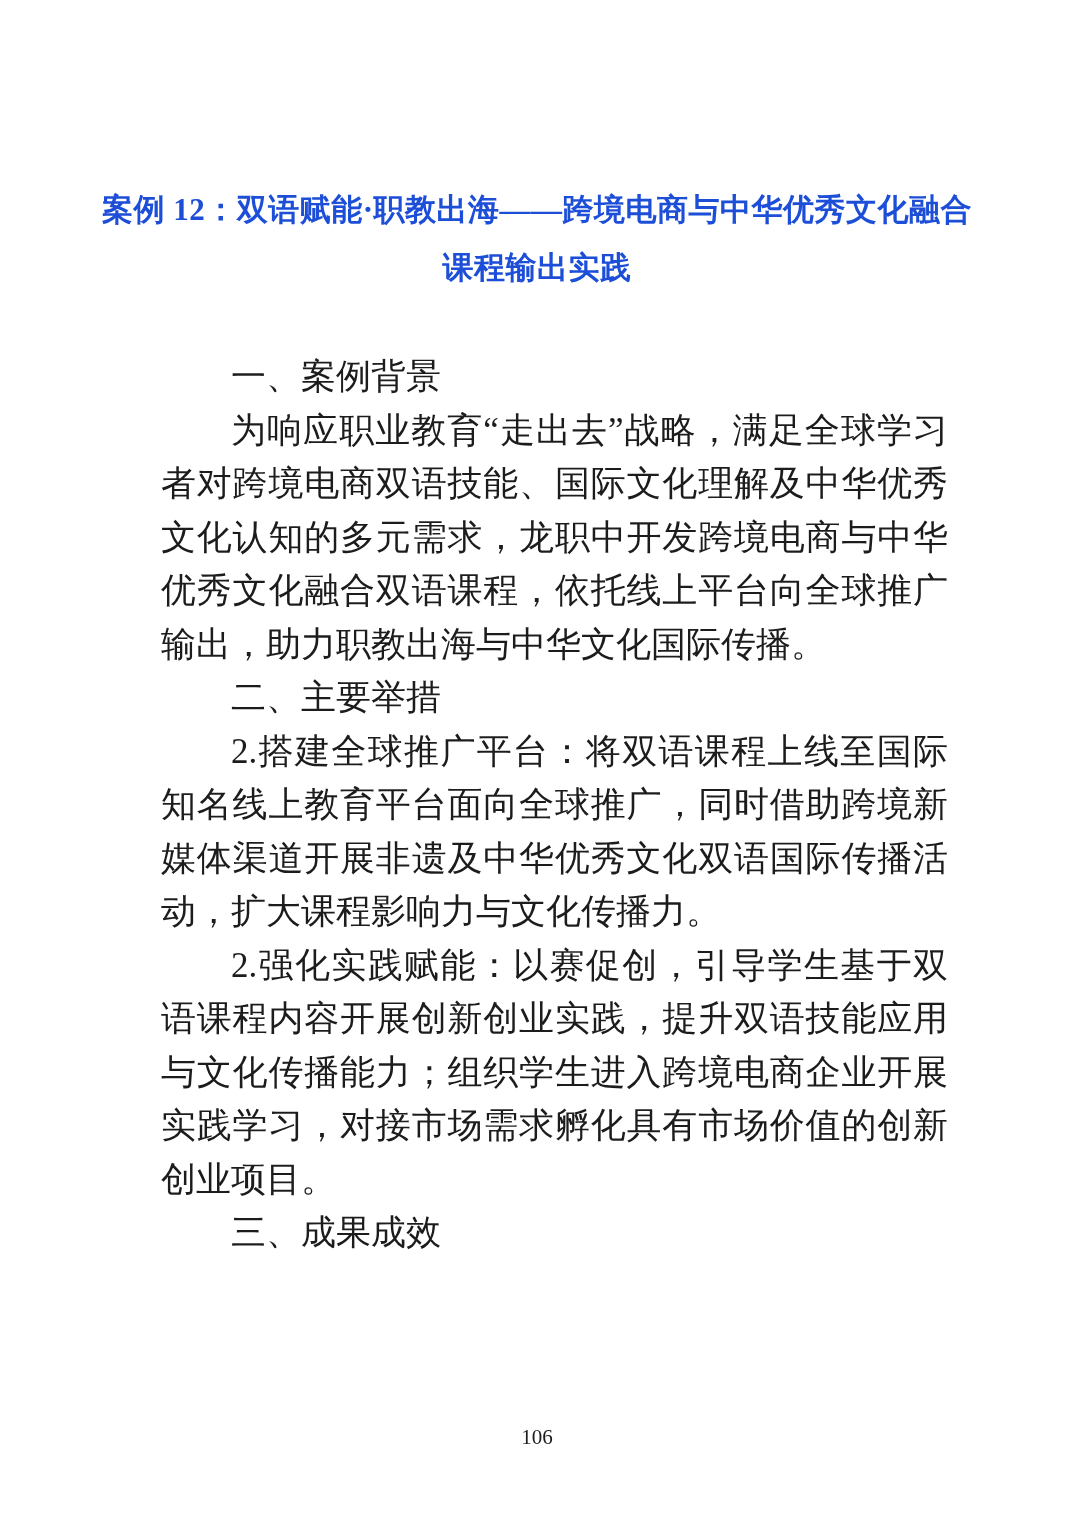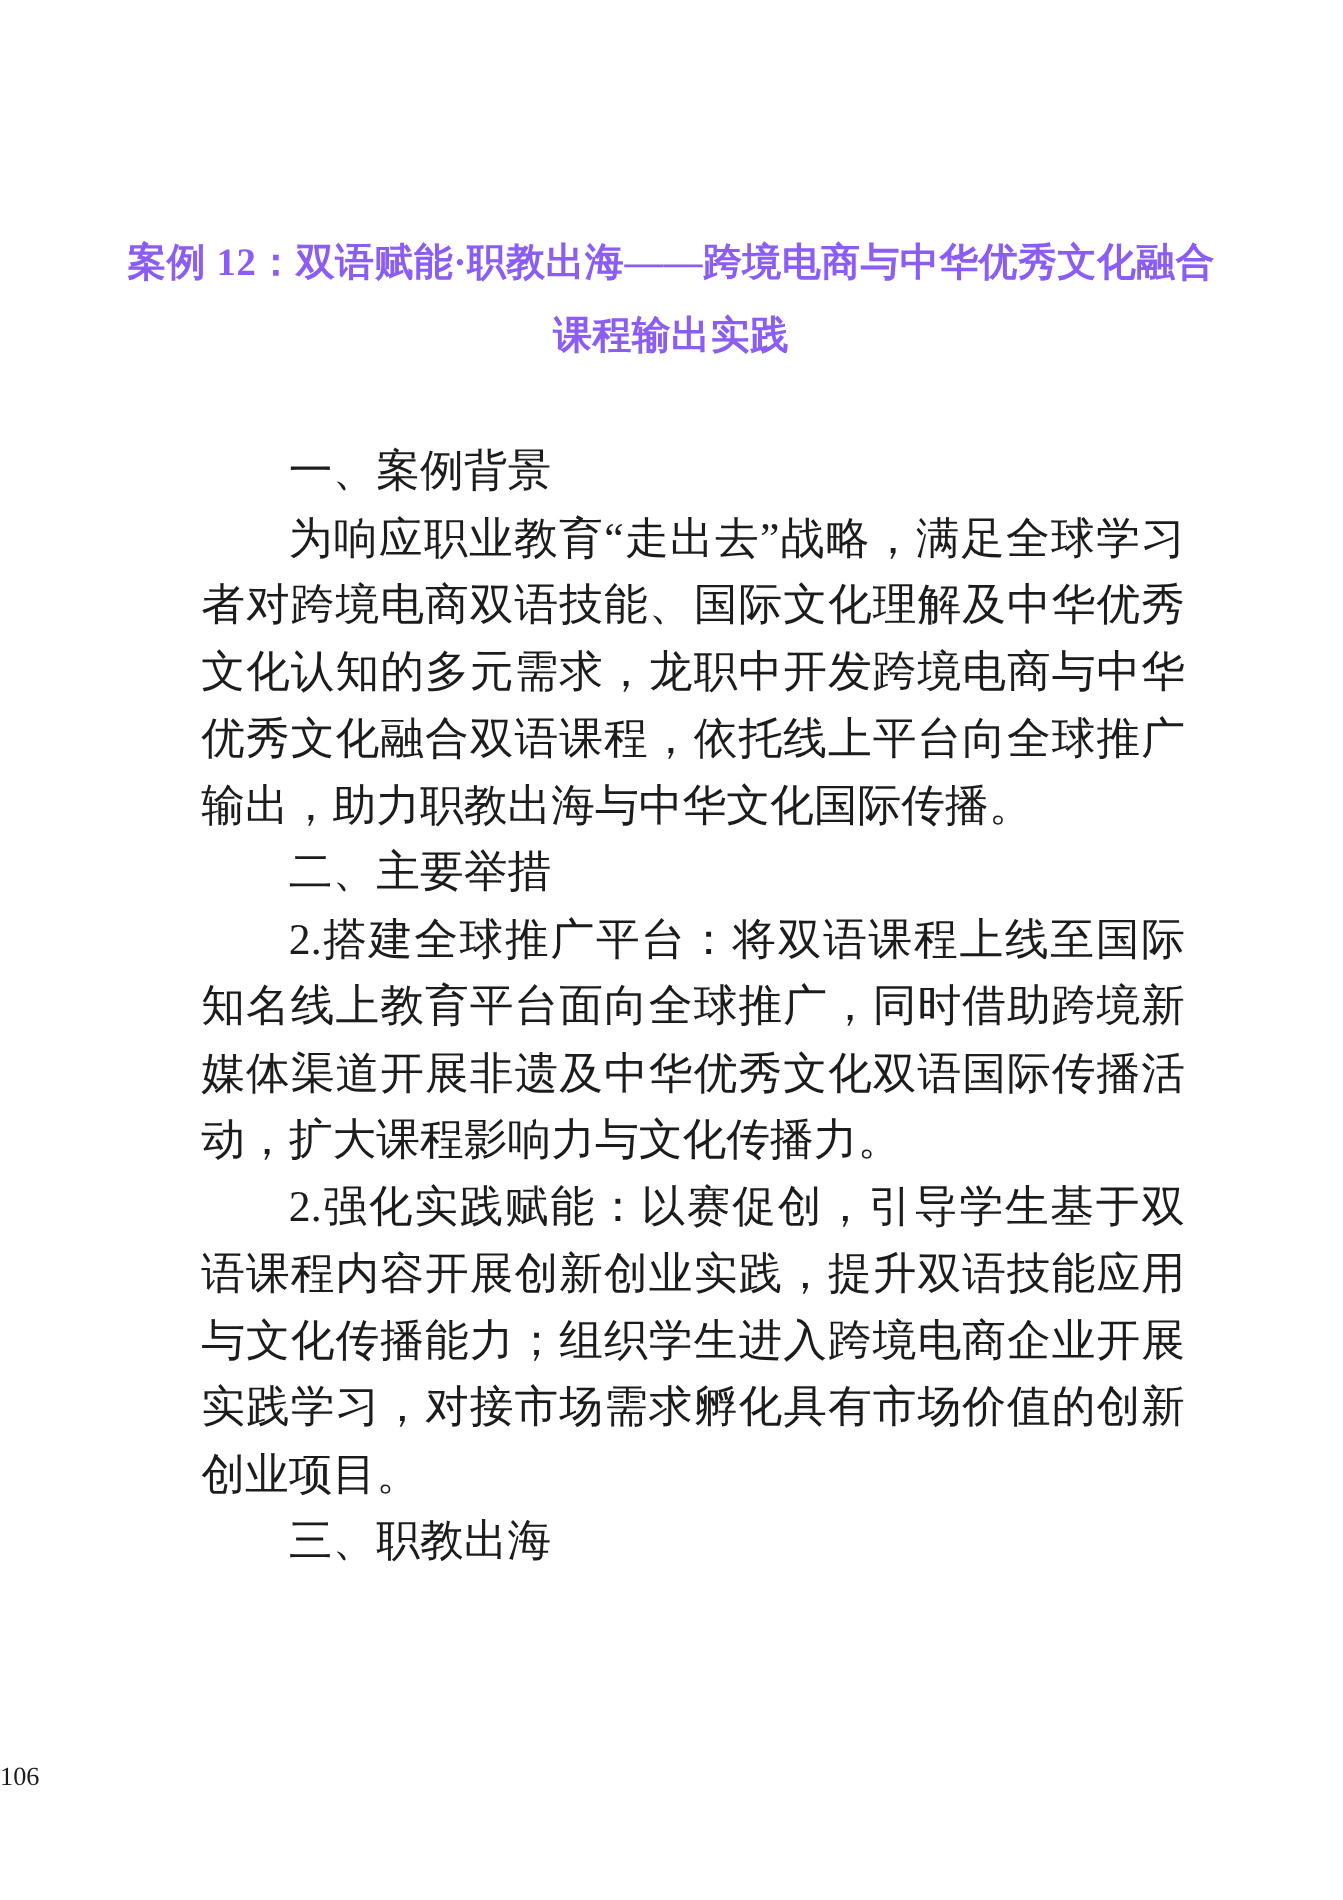--- a/index.html
+++ b/index.html
@@ -16,21 +16,21 @@
   }
   .title {
     position: absolute;
     top: 181px;
     left: 70px;
     right: 70px;
     text-align: center;
     font-size: 31px;
     font-weight: bold;
     line-height: 58px;
-    color: #8b5cf6;
+    color: #1d4ed8;
     letter-spacing: 0.5px;
   }
   .title-line { display: block; }
   .content {
     position: absolute;
     top: 350px;
     left: 161px;
     width: 787px;
     font-size: 35px;
     line-height: 53.5px;
@@ -41,22 +41,22 @@
   .para {
     text-indent: 2em;
     margin: 0;
   }
   .heading { text-align: left; }
   .para:last-child { margin-bottom: 0; }
   .footer {
     position: absolute;
     left: 0;
     right: 0;
-    bottom: 86px;
-    text-align: left;
+    bottom: 70px;
+    text-align: center;
   }
   .page-number {
     font-size: 21px;
     color: #1c1c1c;
     font-family: "Liberation Serif", "DejaVu Serif", serif;
   }
 </style>
 </head>
 <body>
 
@@ -74,21 +74,21 @@
       <p class="para">为响应职业教育“走出去”战略，满足全球学习者对跨境电商双语技能、国际文化理解及中华优秀文化认知的多元需求，龙职中开发跨境电商与中华优秀文化融合双语课程，依托线上平台向全球推广输出，助力职教出海与中华文化国际传播。</p>
     </div>
 
     <div class="section">
       <div class="heading">二、主要举措</div>
       <p class="para">2.搭建全球推广平台：将双语课程上线至国际知名线上教育平台面向全球推广，同时借助跨境新媒体渠道开展非遗及中华优秀文化双语国际传播活动，扩大课程影响力与文化传播力。</p>
       <p class="para">2.强化实践赋能：以赛促创，引导学生基于双语课程内容开展创新创业实践，提升双语技能应用与文化传播能力；组织学生进入跨境电商企业开展实践学习，对接市场需求孵化具有市场价值的创新创业项目。</p>
     </div>
 
     <div class="section">
-      <div class="heading">三、职教出海</div>
+      <div class="heading">三、成果成效</div>
     </div>
 
   </div>
 
   <div class="footer">
     <span class="page-number">106</span>
   </div>
 
 </div>
 

